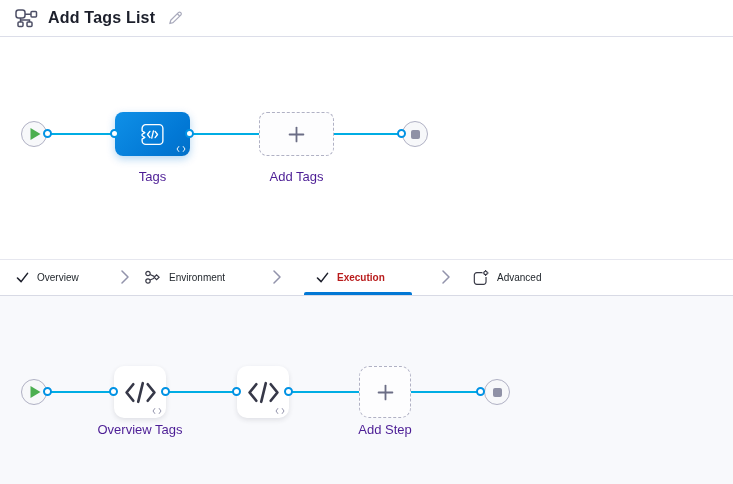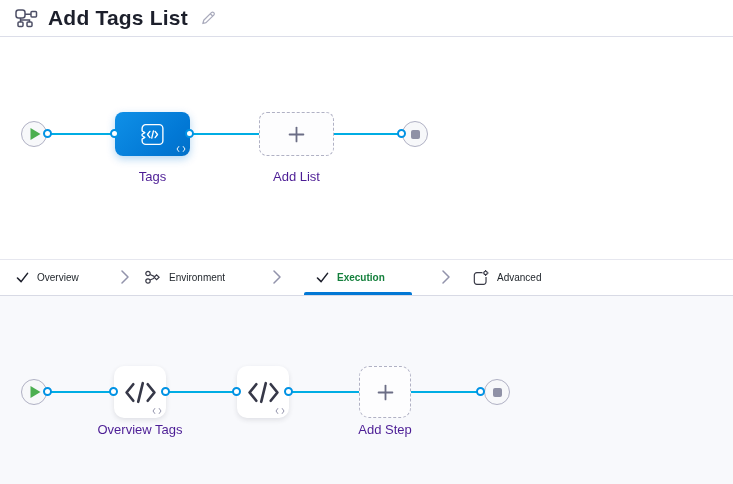--- a/index.html
+++ b/index.html
@@ -3,21 +3,21 @@
 <meta charset="utf-8">
 <style>
   * { margin:0; padding:0; box-sizing:border-box; }
   html,body { width:733px; height:484px; overflow:hidden; background:#fff;
               font-family:"Liberation Sans", sans-serif; }
 
   
   .header { height:37px; border-bottom:1px solid #dcdee9; display:flex;
             align-items:center; padding:0 14px; background:#fff; }
   .header .pipe-icon { width:24px; height:22px; margin-right:10px; flex:0 0 auto; }
-  .header h1 { font-size:21px; font-weight:bold; color:#1c1f2b; letter-spacing:.2px; }
+  .header h1 { font-size:16px; font-weight:bold; color:#1c1f2b; letter-spacing:.2px; }
   .header .edit-btn { margin-left:12px; width:18px; height:18px; cursor:pointer;
                       display:flex; align-items:center; }
 
   
   .canvas-top { position:relative; height:223px; background:#fff;
                 border-bottom:1px solid #e6e7ef; }
   .canvas-bottom { position:relative; height:188px; background:#f8f9fc; }
 
   
   .gline { position:absolute; height:2px; background:#00ade4; }
@@ -41,21 +41,21 @@
   .add-stage-box { width:75px; height:44px; border-radius:8px; }
   .add-step-box { width:52px; height:52px; border-radius:10px; }
   .node-label { position:absolute; font-size:13px; color:#4c1d95; text-align:center; }
   .code-badge { position:absolute; right:4px; bottom:3px; line-height:0; }
 
   
   .tabbar { position:relative; height:36px; background:#fff;
             border-bottom:1px solid #d8dae5; box-shadow:0 2px 3px rgba(30,30,60,.05); }
   .tab { position:absolute; top:0; height:35px; display:flex; align-items:center;
          gap:8px; font-size:10px; color:#22272d; cursor:pointer; }
-  .tab.active { font-weight:bold; color:#15803d; }
+  .tab.active { font-weight:bold; color:#b91c1c; }
   .tab-sep { position:absolute; top:10px; line-height:0; }
   .tab-underline { position:absolute; bottom:0; height:3px; background:#0278d5;
                    border-radius:2px 2px 0 0; }
 </style>
 </head>
 <body>
 
 <div class="header">
   <svg class="pipe-icon" viewBox="0 0 24 22" fill="none" stroke="#4d4f66" stroke-width="1.5">
     <rect x="2" y="3" width="9" height="8" rx="2.5"></rect>
@@ -102,21 +102,21 @@
   <div class="port" style="left:110px; top:92px;"></div>
   <div class="port" style="left:185px; top:92px;"></div>
   <div class="node-label" style="left:115px; top:132px; width:75px;">Tags</div>
 
   <div class="add-node add-stage-box" style="left:259px; top:75px;">
     <svg width="17" height="17" viewBox="0 0 16 16" stroke="#6b6d85" stroke-width="1.7" stroke-linecap="round">
       <line x1="8" y1="1.5" x2="8" y2="14.5"></line>
         <line x1="1.5" y1="8" x2="14.5" y2="8"></line>
     </svg>
   </div>
-  <div class="node-label" style="left:259px; top:132px; width:75px;">Add List</div>
+  <div class="node-label" style="left:259px; top:132px; width:75px;">Add Tags</div>
 
   <div class="term-node" style="left:402px; top:84px;">
     <span class="stop-sq"></span>
   </div>
   <div class="port" style="left:397px; top:92px;"></div>
 </div>
 
 <div class="tabbar">
   <div class="tab" style="left:16px;">
     <svg width="13" height="11" viewBox="0 0 14 12" fill="none" stroke="#1c1f2b" stroke-width="1.7" stroke-linecap="round" stroke-linejoin="round">

